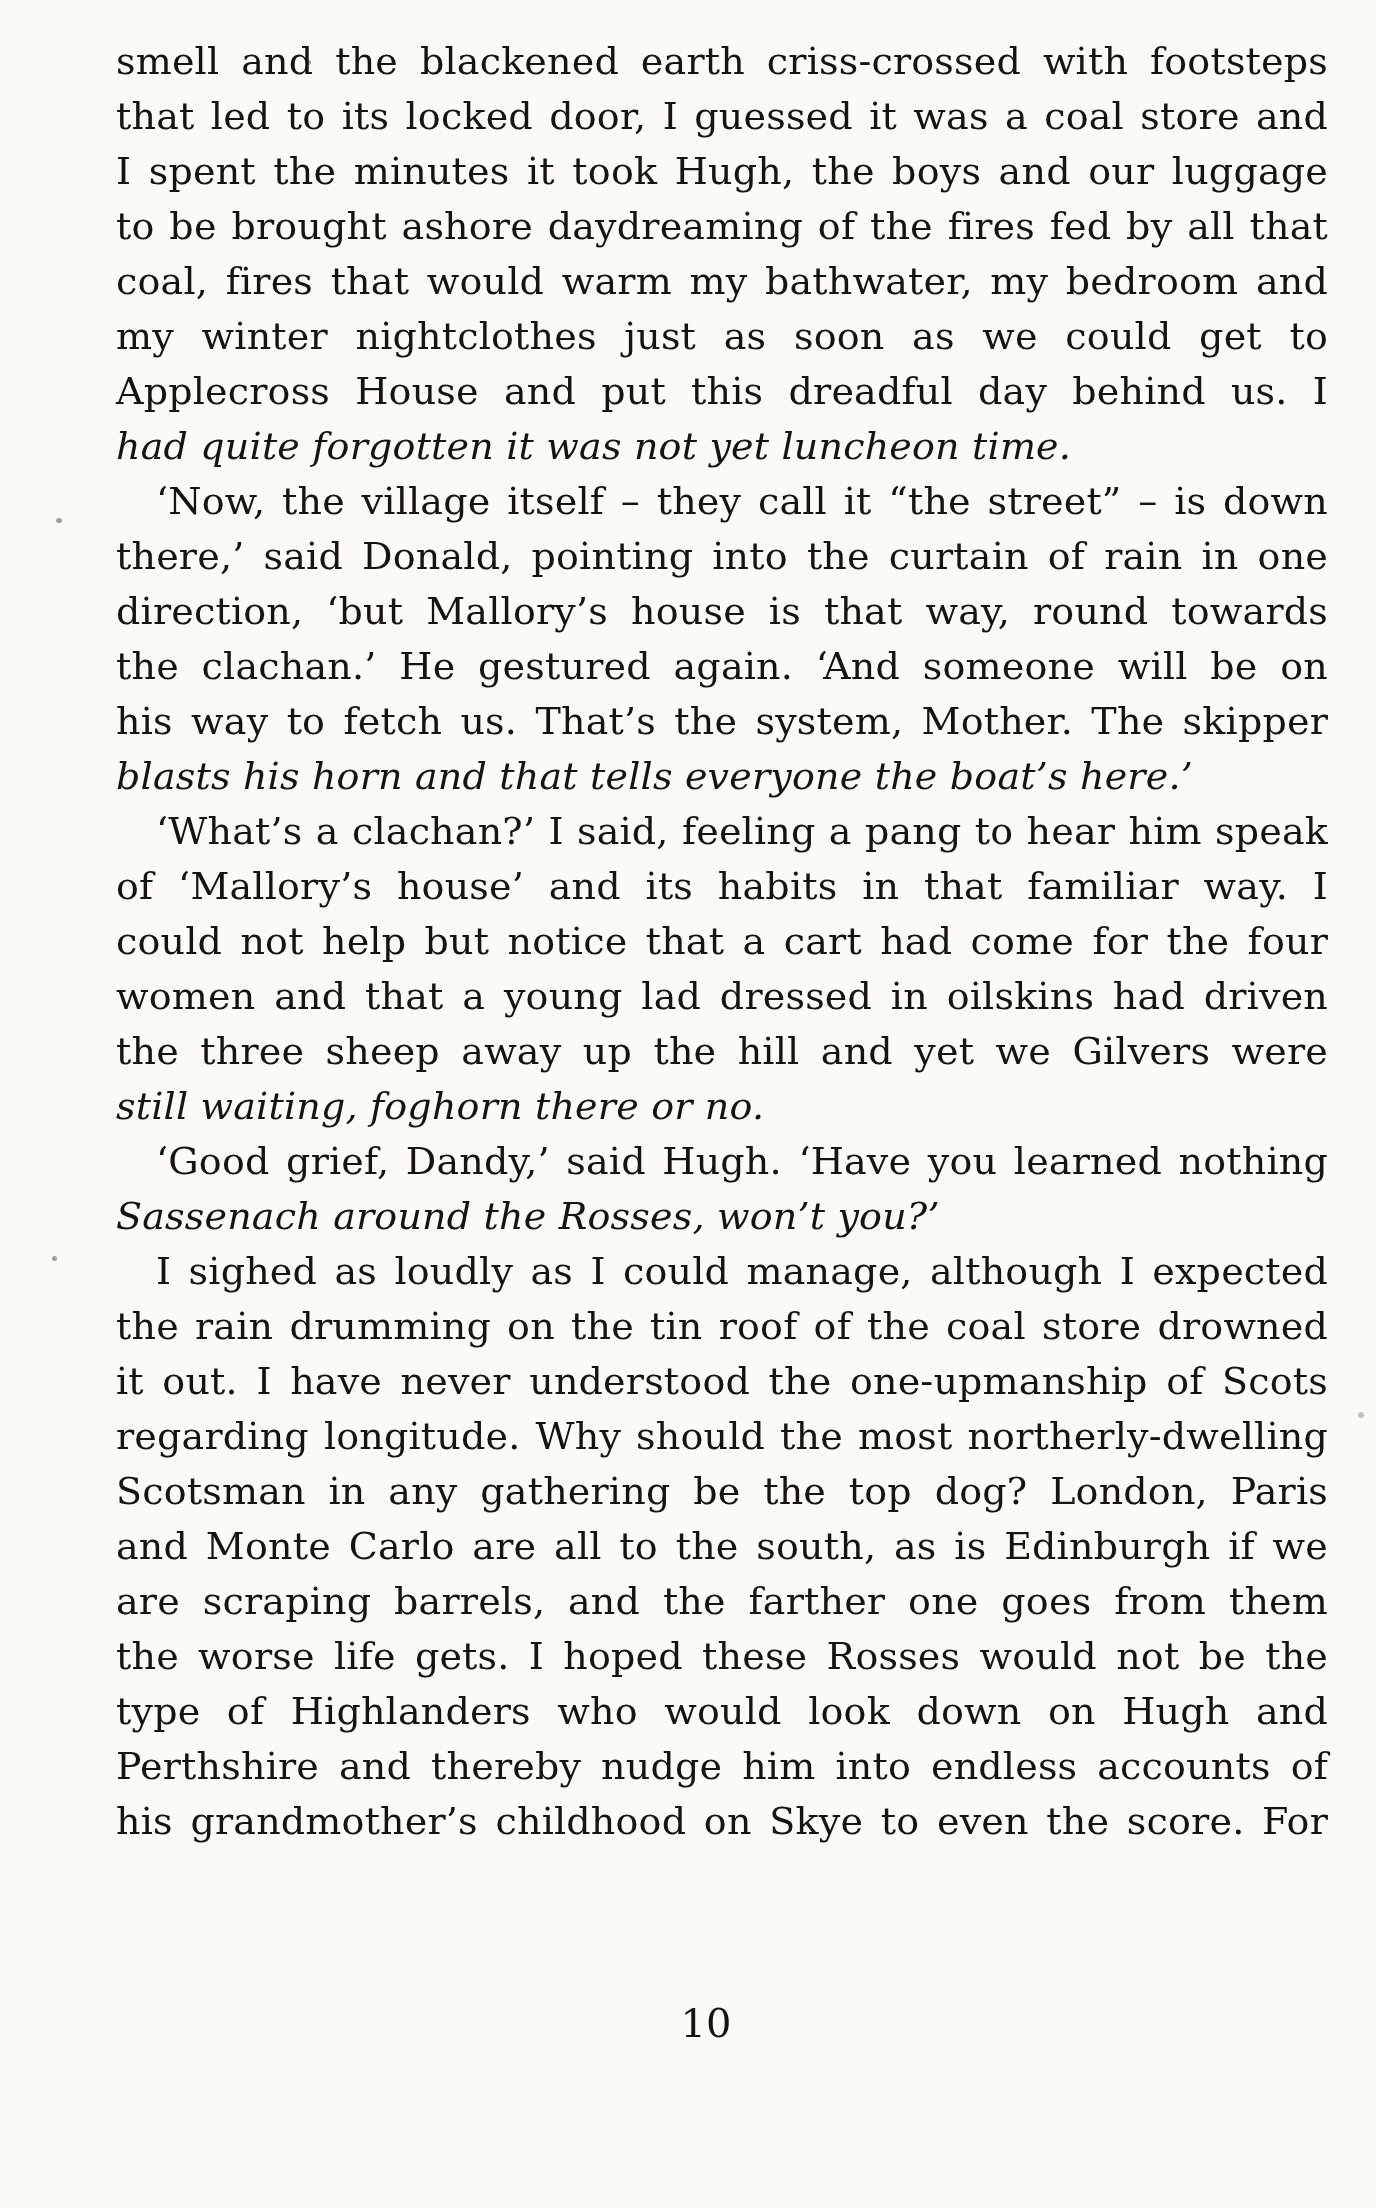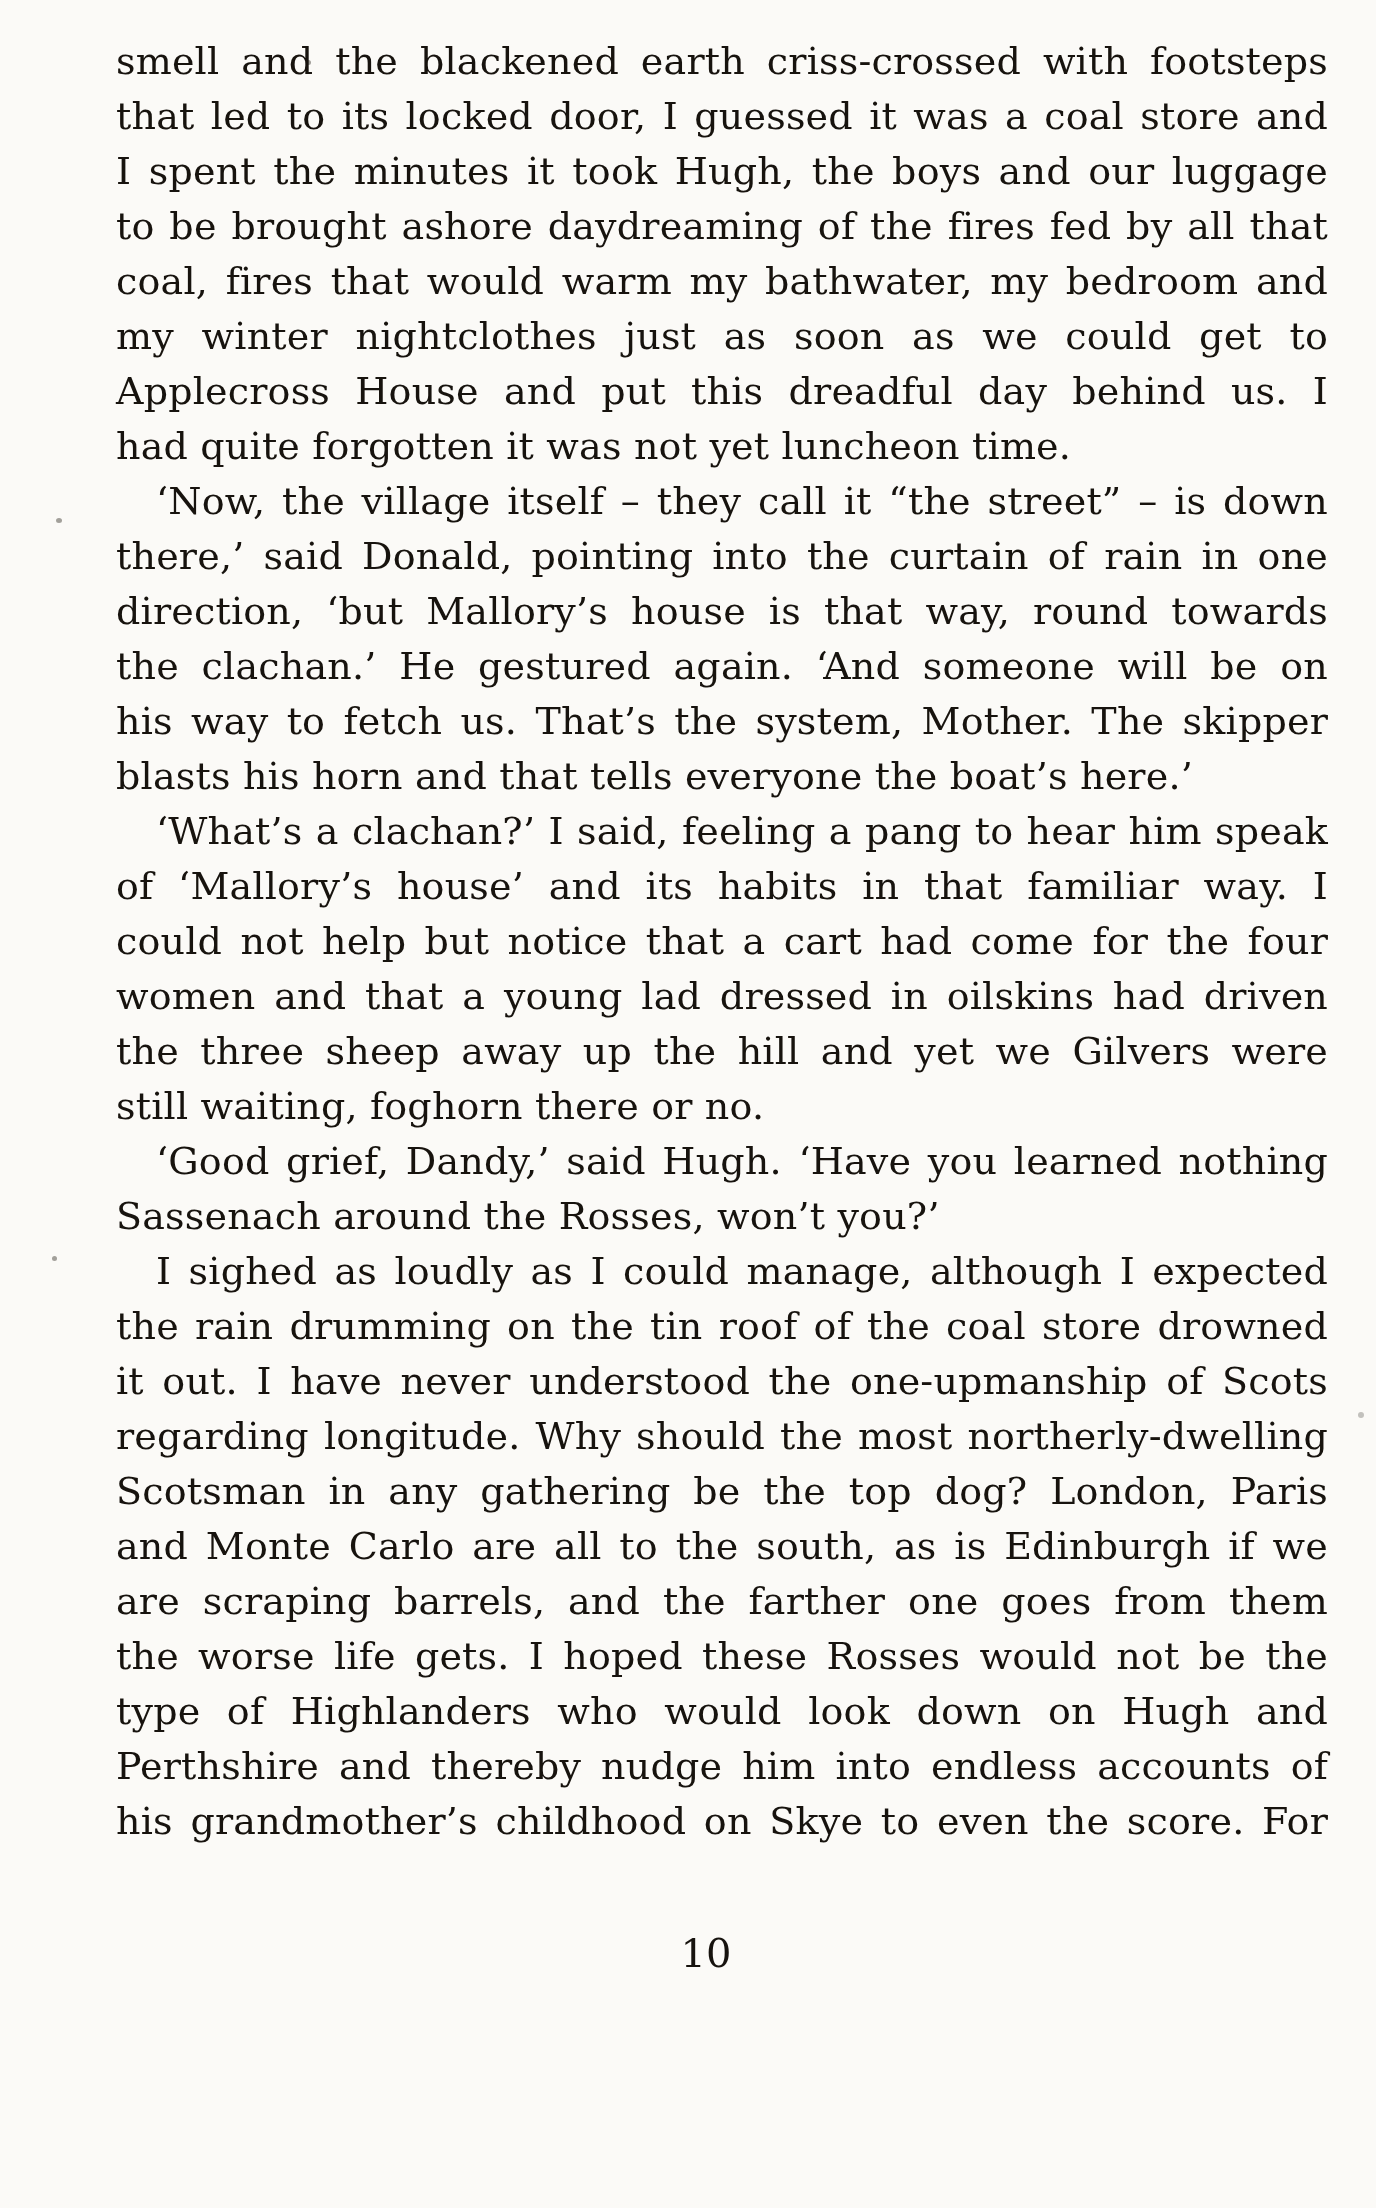--- a/index.html
+++ b/index.html
@@ -25,27 +25,28 @@
     font-size: 38px;
     line-height: 55px;
     height: 55px;
     letter-spacing: 0.2px;
     white-space: nowrap;
     text-align: justify;
     text-align-last: justify;
   }
   .line.ragged {
     text-align-last: left;
+    font-style: italic;
   }
   .line.indent {
     text-indent: 40px;
   }
   .page-number {
     position: absolute;
-    top: 1926px;
+    top: 1996px;
     left: 100px;
     width: 1212px;
     font-size: 40px;
     line-height: 55px;
     text-align: center;
     text-align-last: center;
   }
   .speck {
     position: absolute;
     background: #5a564f;

